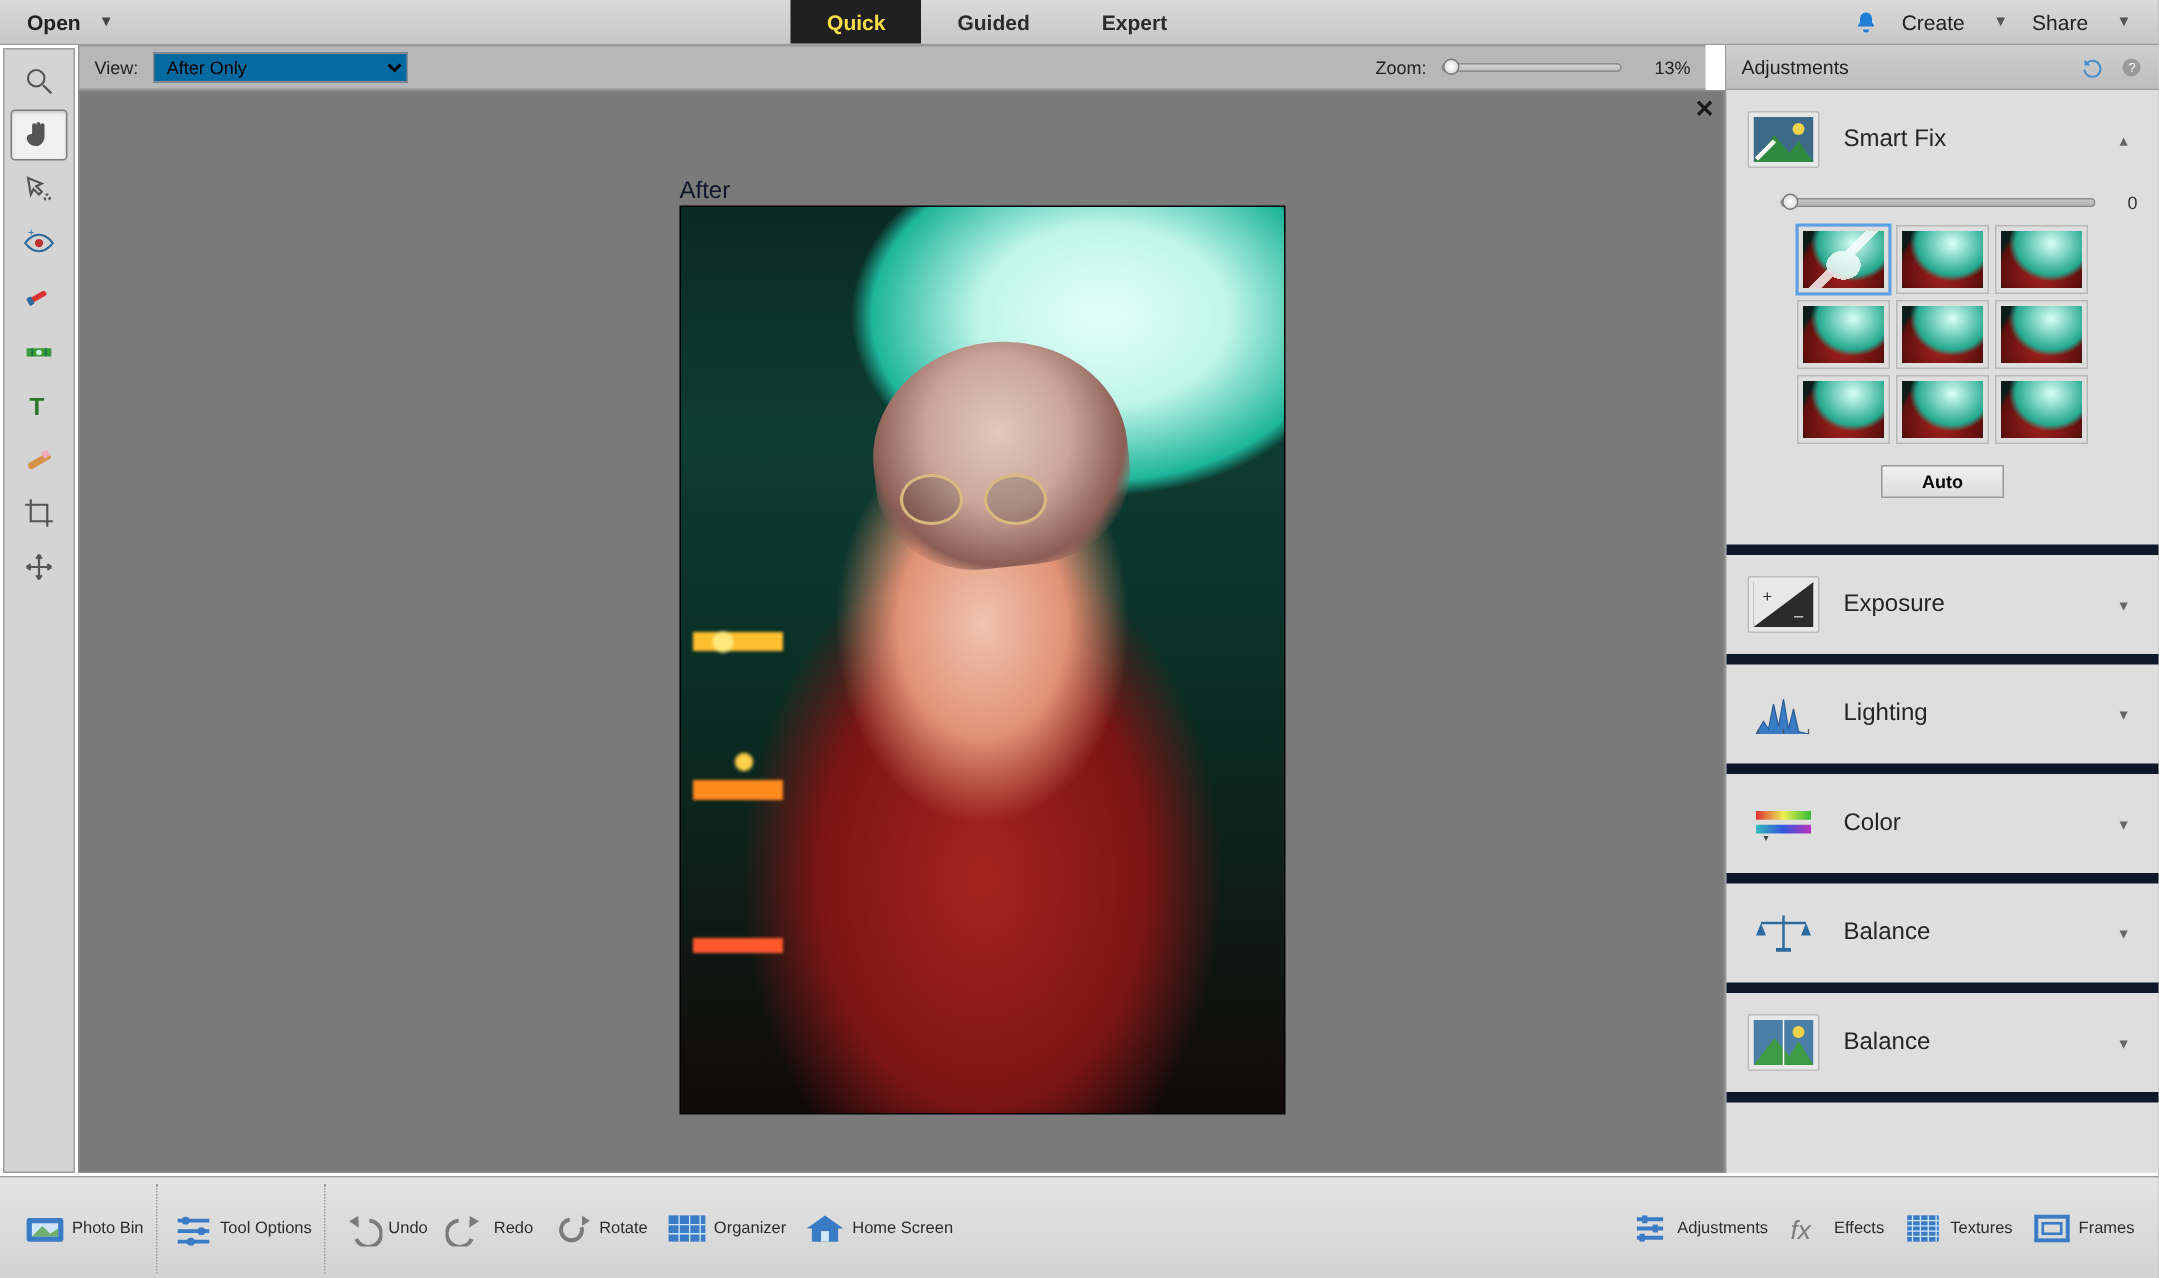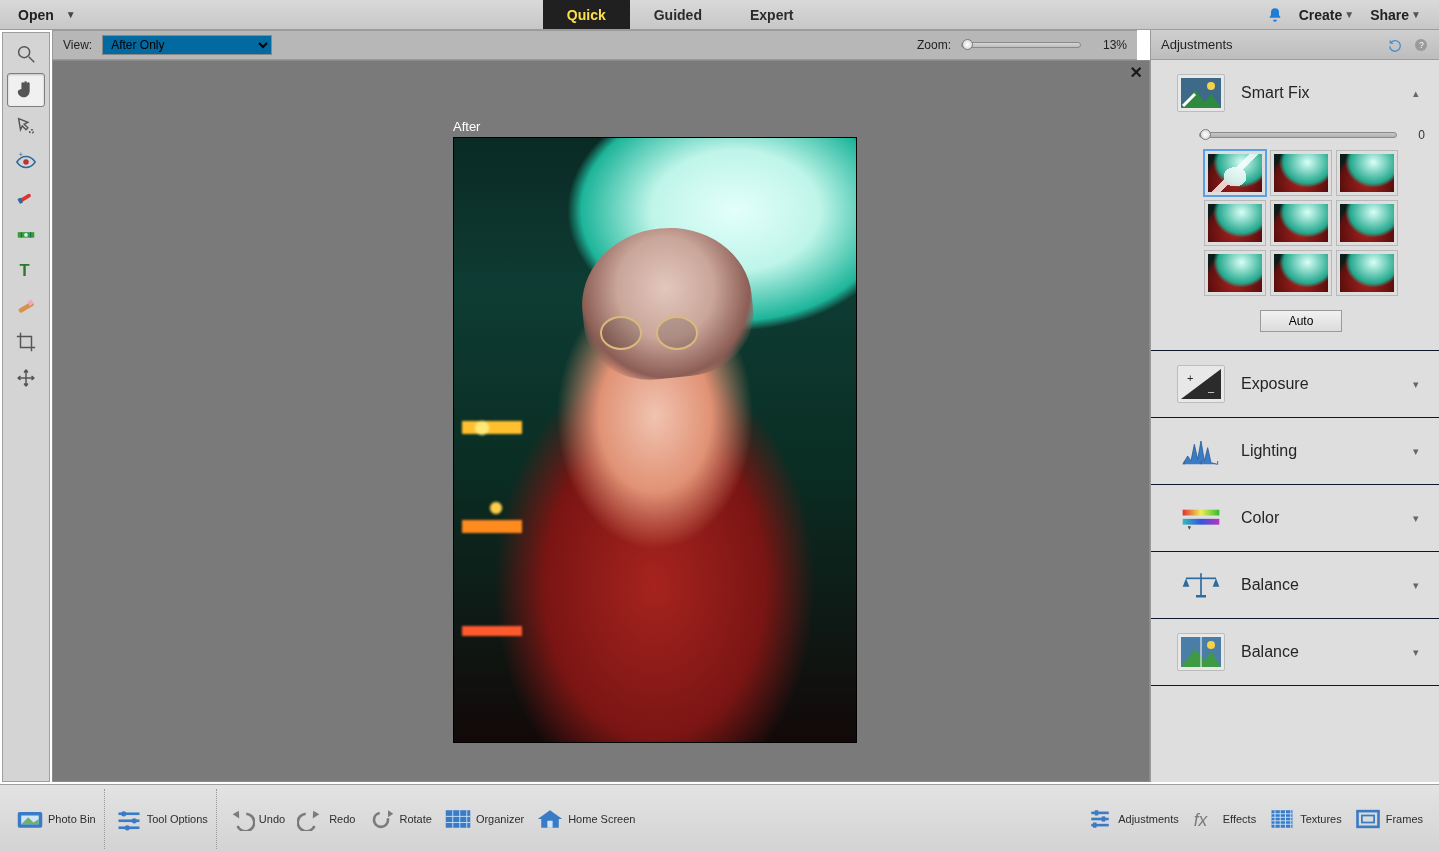--- a/index.html
+++ b/index.html
@@ -18,21 +18,21 @@
   }
   .topbar .open .caret { font-size: 10px; color: #444; }
   .topbar .modes { margin-left: auto; display: flex; height: 100%; }
   .topbar .mode {
     padding: 0 24px; display: flex; align-items: center;
     font-weight: 700; font-size: 14px; color: #2b2b2b;
   }
   .topbar .mode.active { background: #202020; color: #fde047; }
   .topbar .right { margin-left: auto; display: flex; align-items: center; gap: 16px; padding-right: 18px; }
   .bell { width: 16px; height: 16px; fill: #1f7dd6; }
-  .topbar .menuitem { display: flex; align-items: center; gap: 2px; font-weight: 700; font-size: 14px; color: #212121; }
+  .topbar .menuitem { display: flex; align-items: center; gap: 19px; font-weight: 400; font-size: 14px; color: #212121; }
   .carets { font-size: 10px; color: #555; }
 
   
   .optbar {
     position: absolute; left: 52px; right: 302px; top: 30px; height: 30px;
     background: #b7b7b7; border: 1px solid #9a9a9a; border-right: none;
     display: flex; align-items: center; padding: 0 10px; gap: 10px;
     font-size: 12px; color: #222;
   }
   .optbar select {
@@ -65,21 +65,21 @@
 
   
   .canvas {
     position: absolute; left: 52px; right: 289px; top: 60px; bottom: 70px;
     background: #7a7a7a; border: 1px solid #8b8b8b;
   }
   .canvas .close-x {
     position: absolute; right: 6px; top: 2px; font-weight: 900; font-size: 16px; color: #1a1a1a;
   }
   .canvas .after-label {
-    position: absolute; left: 400px; top: 58px; color: #ffffff; font-size: 13px;
+    position: absolute; left: 400px; top: 58px; color: #0f172a; font-size: 16px;
   }
   .photo {
     position: absolute; left: 400px; top: 76px; width: 404px; height: 606px;
     border: 1px solid #000;
     background:
       radial-gradient(ellipse 280px 200px at 70% 12%, #e3fffb 0%, #bff5e9 30%, #1db59a 55%, transparent 60%),
       radial-gradient(ellipse 140px 190px at 50% 46%, #f0c3b0 0%, #e19275 40%, transparent 70%),
       radial-gradient(ellipse 200px 280px at 50% 74%, #a6231f 0%, #7a1513 55%, transparent 80%),
       linear-gradient(180deg, #0a2a24 0%, #0e3c33 25%, #0a2d23 55%, #120909 100%);
     overflow: hidden;
@@ -115,21 +115,21 @@
   }
   .panel-header {
     height: 30px; background: linear-gradient(#cfcfcf,#bdbdbd);
     border-bottom: 1px solid #9d9d9d;
     display: flex; align-items: center; padding: 0 10px; font-size: 13px; color: #222;
   }
   .panel-header .title { font-weight: 400; }
   .panel-header .hicons { margin-left: auto; display: flex; gap: 10px; }
   .panel-header .hicons svg { width: 16px; height: 16px; }
 
-  .adj-section { border-bottom: 1px solid #0f172a; padding-left: 12px; }
+  .adj-section { border-bottom: 7px solid #0f172a; }
   .adj-head {
     display: flex; align-items: center; padding: 14px 14px; gap: 16px;
     font-size: 16px; color: #252525;
   }
   .adj-head .label { flex: 1; }
   .adj-head .chev { width: 12px; color: #666; font-size: 11px; }
   .adj-icon {
     width: 48px; height: 38px; display: flex; align-items: center; justify-content: center;
     background: #e8e8e8; border: 1px solid #bcbcbc; border-radius: 2px;
   }
@@ -165,22 +165,22 @@
       radial-gradient(ellipse at 50% 72%, #a6231f 0%, #5e0f0e 70%, transparent 80%),
       #0d1c18;
   }
   .preset.first .tn::after {
     content: ""; position: absolute; inset: 0;
     background: linear-gradient(135deg, transparent 45%, #fff 45% 55%, transparent 55%),
                 radial-gradient(ellipse at 50% 60%, #fff 0 30%, transparent 30%);
     mix-blend-mode: screen; opacity: .8;
   }
   .auto-btn {
-    display: block; margin: 14px auto 4px; width: 82px; height: 22px;
-    background: linear-gradient(#f1f1f1,#dcdcdc); border: 1px solid #9a9a9a; font-size: 12px;
+    display: block; margin: 14px auto 17px; width: 82px; height: 22px;
+    background: linear-gradient(#f1f1f1,#dcdcdc); border: 1px solid #9a9a9a; font-size: 12px; font-weight: bold;
   }
 
   
   .taskbar {
     position: absolute; left: 0; right: 0; bottom: 0; height: 68px;
     background: linear-gradient(#e3e3e3,#d3d3d3); border-top: 1px solid #9e9e9e;
     display: flex; align-items: center; padding: 0 10px;
   }
   .task {
     display: flex; flex-direction: row; align-items: center; justify-content: center; gap: 4px;

